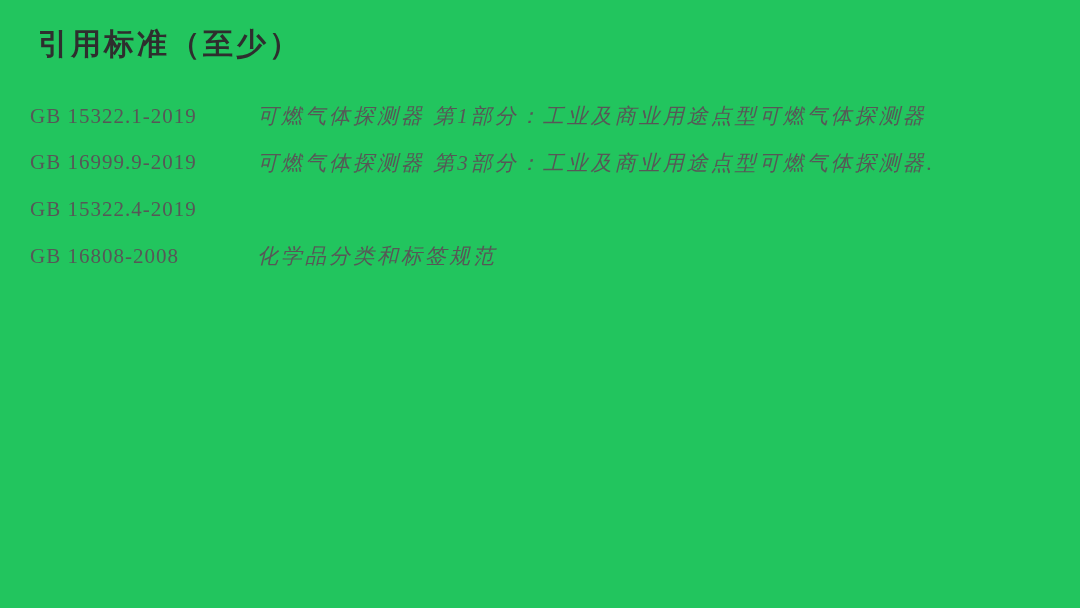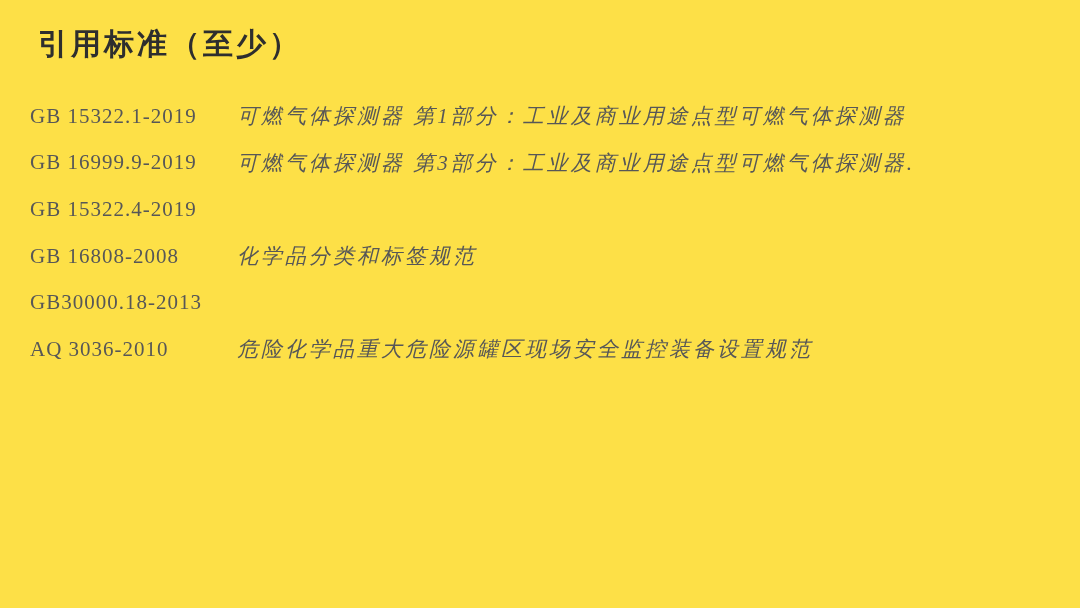--- a/index.html
+++ b/index.html
@@ -4,21 +4,21 @@
 <style>
   html, body {
     margin: 0;
     padding: 0;
     background: #ffffff;
   }
   .slide {
     position: relative;
     width: 1080px;
     height: 608px;
-    background: #fde047;
+    background: #22c55e;
     overflow: hidden;
     font-family: "Liberation Serif", serif;
   }
   .title {
     position: absolute;
     left: 38px;
     top: 24px;
     font-family: "Liberation Serif", "DejaVu Serif", serif;
     font-size: 30px;
     line-height: 40px;
@@ -45,20 +45,21 @@
     font-size: 21px;
     color: #575757;
     letter-spacing: 1px;
   }
   .name {
     font-family: "Liberation Serif", "DejaVu Serif", serif;
     font-style: italic;
     font-size: 21px;
     color: #575757;
     letter-spacing: 3px;
+    margin-left: 20px;
   }
 </style>
 </head>
 <body>
 
 <div class="slide">
   <div class="title">引用标准（至少）</div>
 
   <div class="standards">
     <div class="row">
@@ -70,20 +71,15 @@
       <span class="name">可燃气体探测器 第3部分：工业及商业用途点型可燃气体探测器.</span>
     </div>
     <div class="row">
       <span class="code">GB 15322.4-2019</span>
     </div>
     <div class="row">
       <span class="code">GB 16808-2008</span>
       <span class="name">化学品分类和标签规范</span>
     </div>
     <div class="row">
-      <span class="code">GB30000.18-2013</span>
-    </div>
-    <div class="row">
-      <span class="code">AQ 3036-2010</span>
-      <span class="name">危险化学品重大危险源罐区现场安全监控装备设置规范</span>
     </div>
   </div>
 </div>
 
 </body></html>

